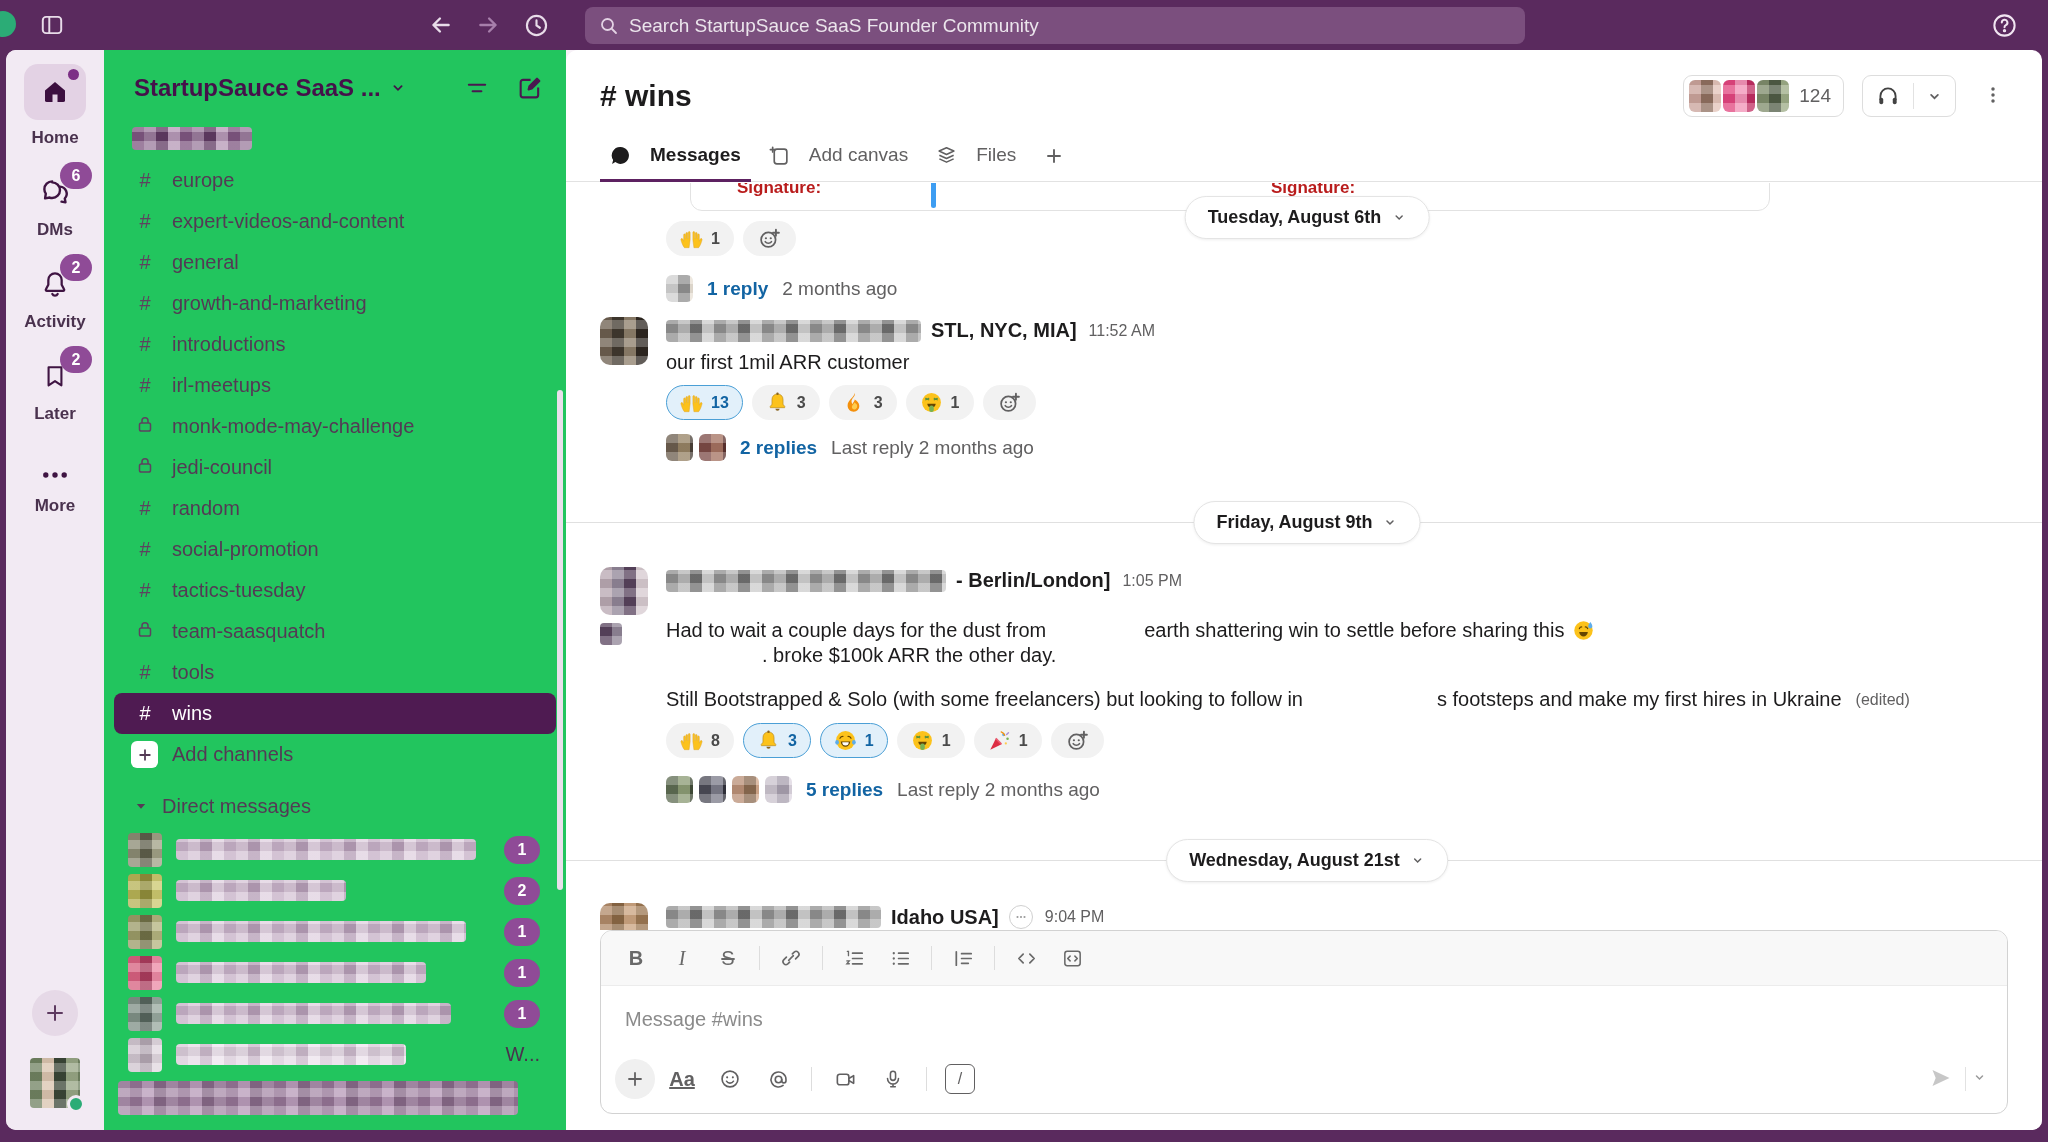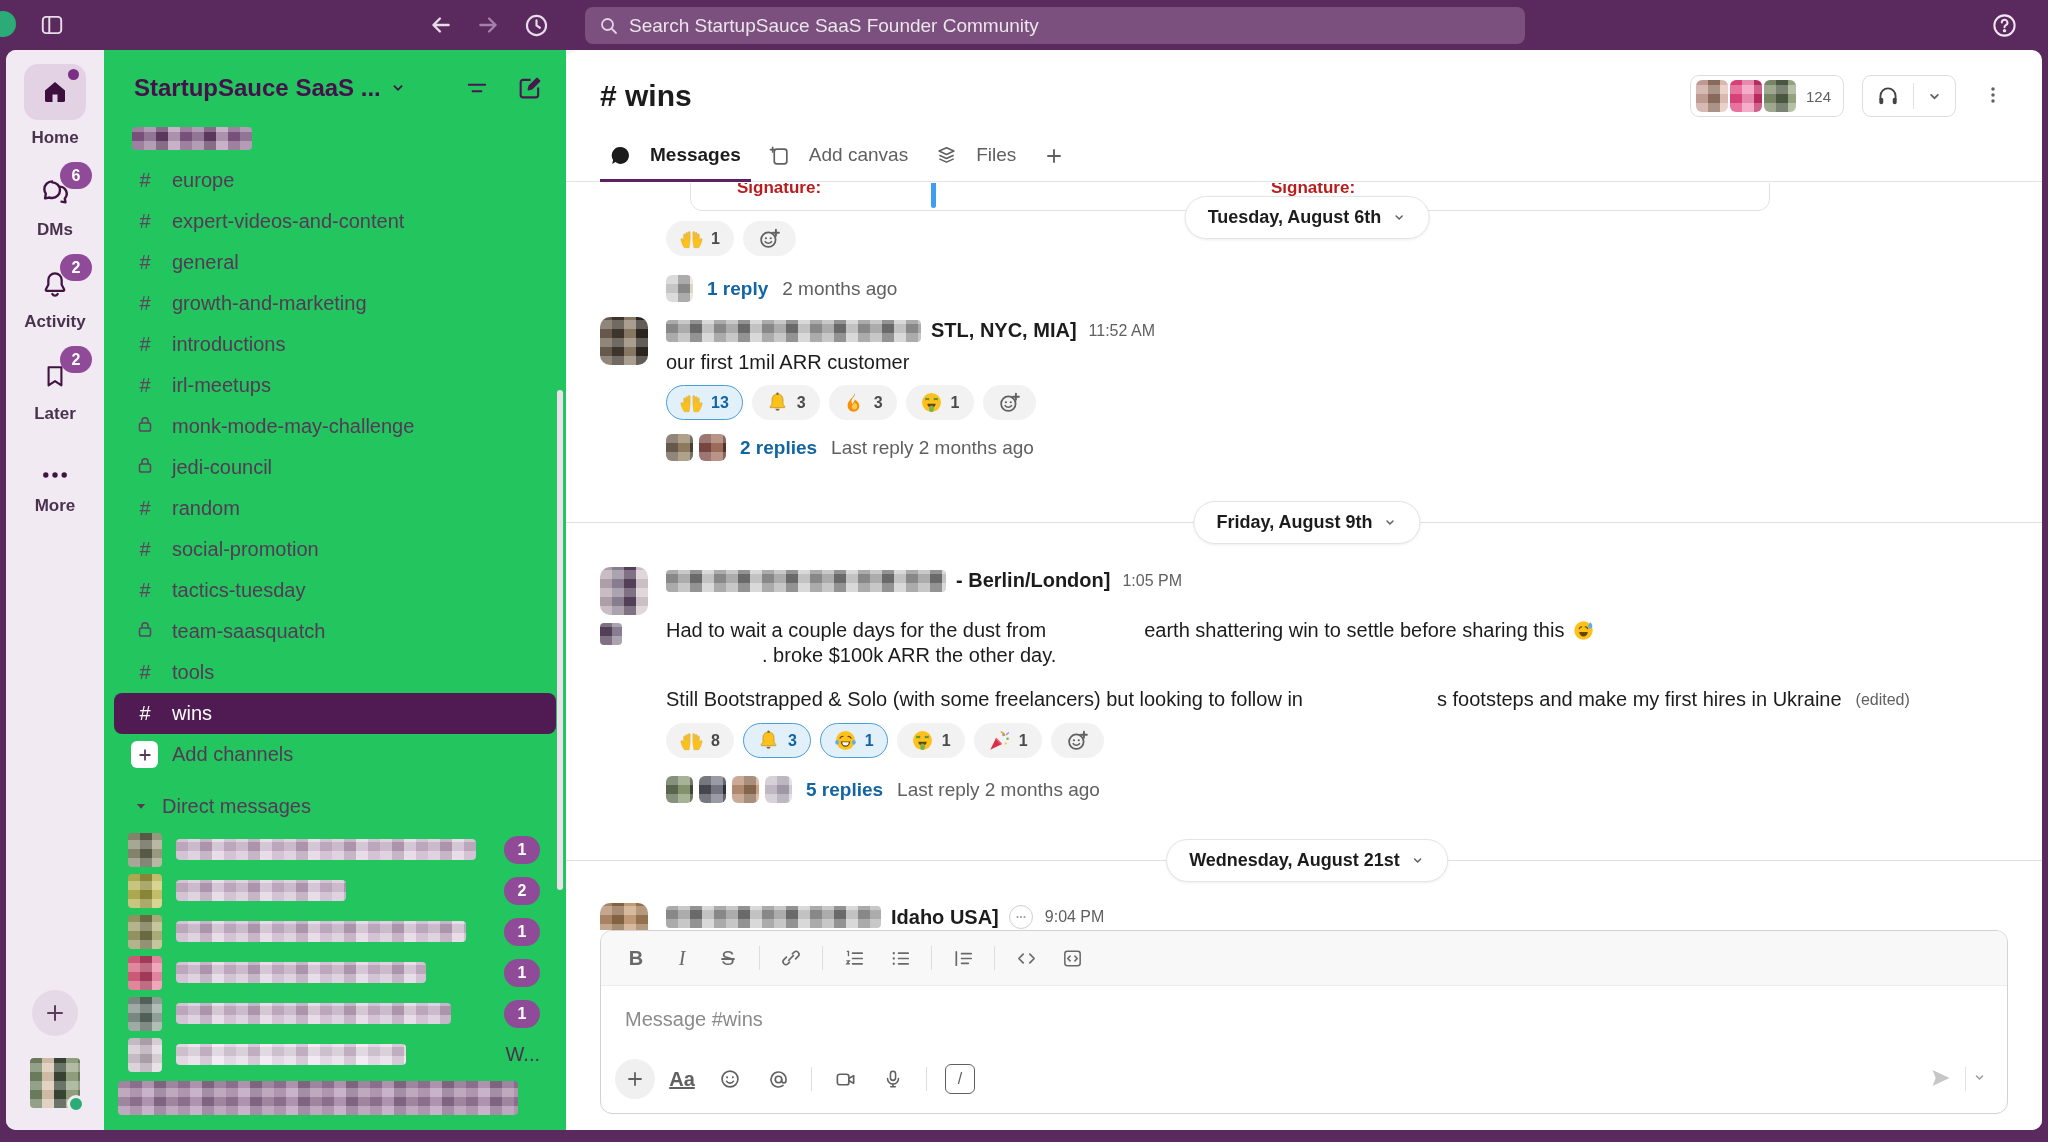--- a/index.html
+++ b/index.html
@@ -66,21 +66,21 @@
     border-radius:4px; }
 
   
   .main { flex:1; position:relative; background:#fff; border-radius:12px 12px 0 0; overflow:hidden; }
   .main-header { display:flex; align-items:center; height:82px; padding:10px 30px 0 34px; }
   .main-title { font-size:30px; font-weight:900; color:#1d1c1d; }
   .hdr-right { margin-left:auto; display:flex; align-items:center; gap:18px; }
   .members-pill { display:flex; align-items:center; gap:10px; border:1px solid #ddd; border-radius:9px; height:42px; padding:0 12px 0 5px; background:#fff; cursor:pointer; }
   .mem-avs { display:flex; gap:2px; }
   .mem-av { width:32px; height:32px; border-radius:6px; }
-  .mem-count { font-size:15px; color:#616061; }
+  .mem-count { font-size:19px; color:#616061; }
   .huddle-pill { display:flex; align-items:center; border:1px solid #ddd; border-radius:9px; height:42px; background:#fff; cursor:pointer; }
   .huddle-pill .seg { padding:0 12px; display:flex; align-items:center; }
   .huddle-pill .sep { width:1px; height:26px; background:#e2e2e2; }
   .kebab { background:none; border:none; cursor:pointer; padding:4px 8px; }
 
   .tabbar { display:flex; align-items:flex-end; gap:8px; padding:0 34px; height:50px; border-bottom:1px solid #e2e2e2; }
   .tab { display:flex; align-items:center; gap:19px; font-size:19px; color:#616061; padding:10px 10px 13px 10px; cursor:pointer; border-bottom:3px solid transparent; margin-bottom:-1px; }
   .tab.active { color:#1d1c1d; font-weight:bold; border-bottom-color:#5d2161; }
 
   .msgs { position:absolute; left:0; right:0; top:133px; height:747px; overflow:hidden; }

